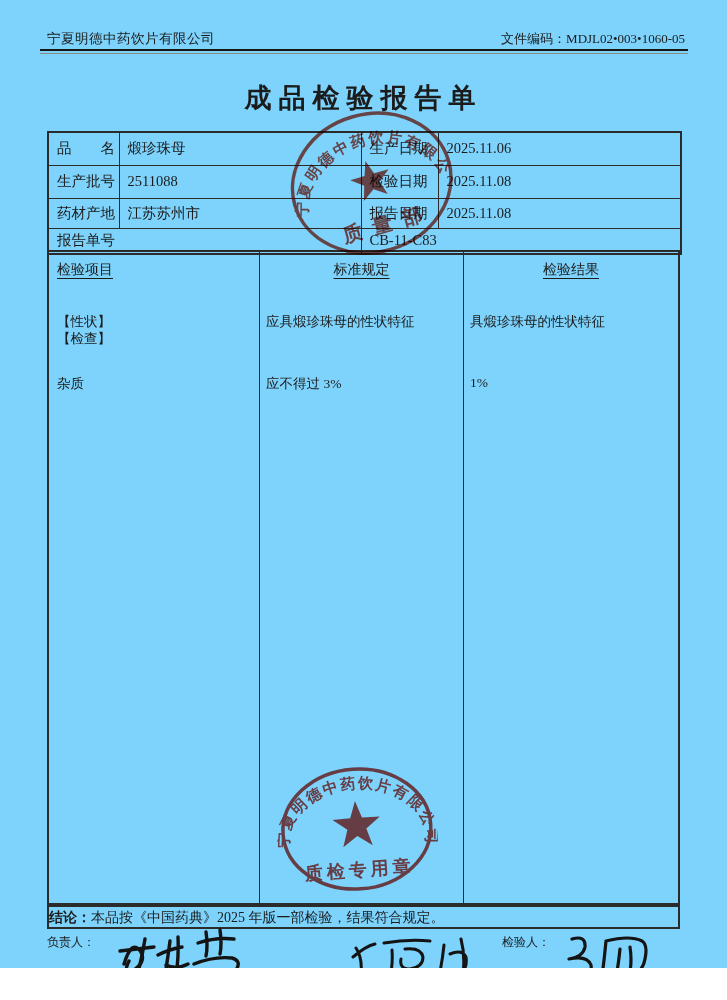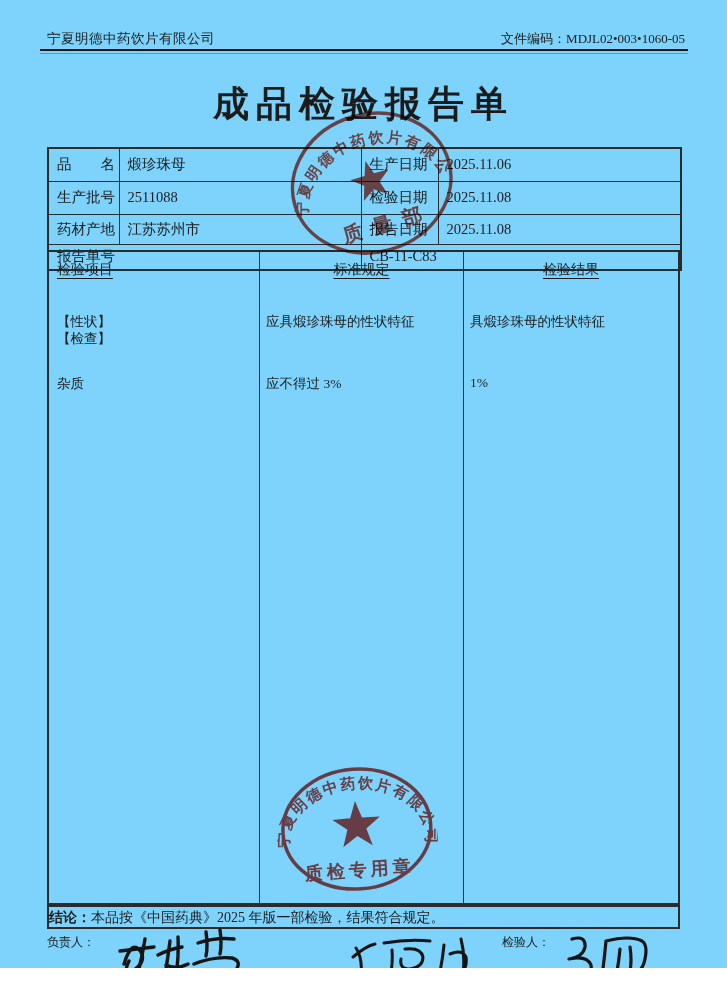--- a/index.html
+++ b/index.html
@@ -11,24 +11,24 @@
     color:#1b1b1b;
     overflow:hidden;
   }
   
   .hdr-left{position:absolute;left:47px;top:30px;font-size:13.5px;letter-spacing:.5px;}
   .hdr-right{position:absolute;right:42px;top:30px;font-size:13px;}
   .hdr-rule{position:absolute;left:40px;top:49px;width:648px;height:2px;
     border-top:2px solid #151515;border-bottom:1px solid #8a8a8a;}
   
   .title{position:absolute;left:0;top:80px;width:727px;text-align:center;
-    font-size:36px;font-weight:bold;letter-spacing:7px;}
+    font-size:27px;font-weight:bold;letter-spacing:7px;}
   
   table.info{position:absolute;left:47px;top:131px;width:633px;
-    border-collapse:collapse;table-layout:fixed;font-size:14.5px;margin-top:16px;}
+    border-collapse:collapse;table-layout:fixed;font-size:14.5px;}
   table.info td{border:1px solid #2b2b2b;padding:0 8px;vertical-align:middle;}
   table.info{border:2px solid #2b2b2b;}
   td.lab{white-space:pre;}
   
   .insp{position:absolute;left:47px;top:250px;width:633px;height:655px;
     border:2px solid #2b2b2b;box-sizing:border-box;
     display:grid;grid-template-columns:211px 204px 1fr;font-size:13.5px;}
   .insp .col{position:relative;border-right:1px solid #2b2b2b;}
   .insp .col:last-child{border-right:none;}
   .insp .hd{position:absolute;top:9px;text-decoration:underline;text-underline-offset:4px;font-size:14px;}

